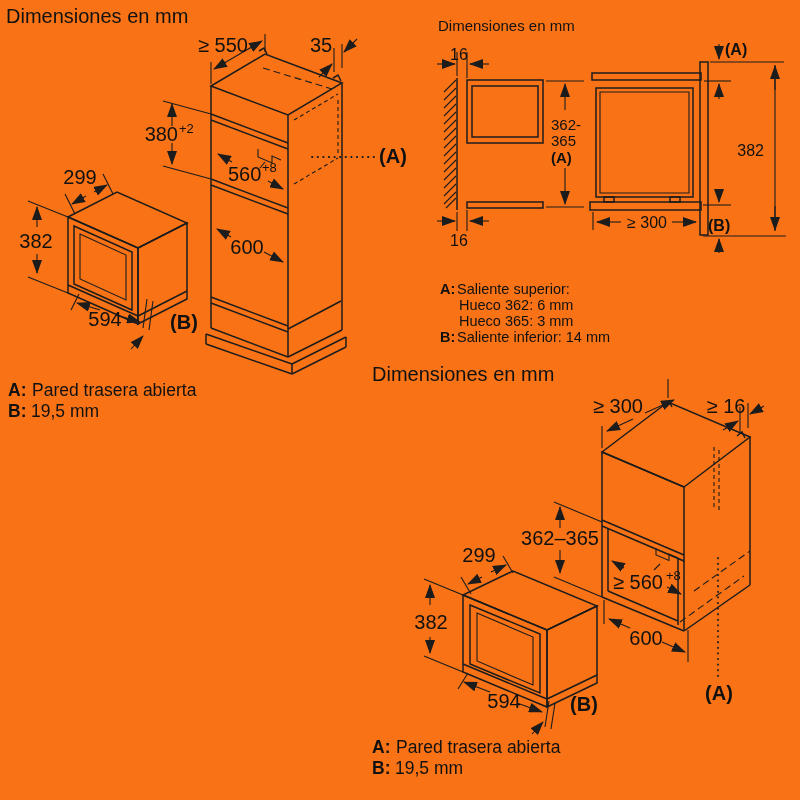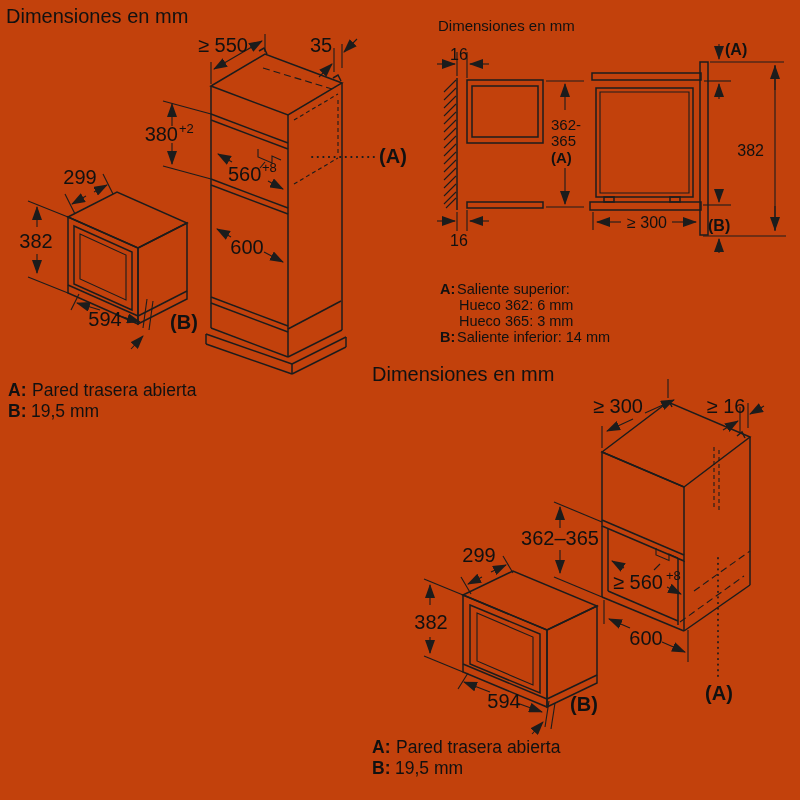--- a/index.html
+++ b/index.html
@@ -1,16 +1,16 @@
 <!DOCTYPE html>
 <html><head>
 <meta charset="utf-8">
 <style>
   html,body{margin:0;padding:0;background:#ffffff;}
-  .stage{position:relative;width:800px;height:800px;background:#c2410c;overflow:hidden;
+  .stage{position:relative;width:800px;height:800px;background:#f97316;overflow:hidden;
          font-family:"Liberation Sans", sans-serif;}
   svg{display:block}
   svg text{fill:#111;font-family:"Liberation Sans", sans-serif;}
   .ol{fill:none;stroke:#1c1c1c;stroke-width:1.5;stroke-linejoin:miter;stroke-linecap:butt;}
   .th{fill:none;stroke:#1c1c1c;stroke-width:1.1;}
   .dl{fill:none;stroke:#1c1c1c;stroke-width:1.1;}
   .dash{stroke-dasharray:7 4;}
   .dash2{stroke-dasharray:4 3;}
   .dot{stroke-dasharray:0.4 5.2;stroke-linecap:round;stroke-width:1.8;}
   .arr{fill:#1c1c1c;}

